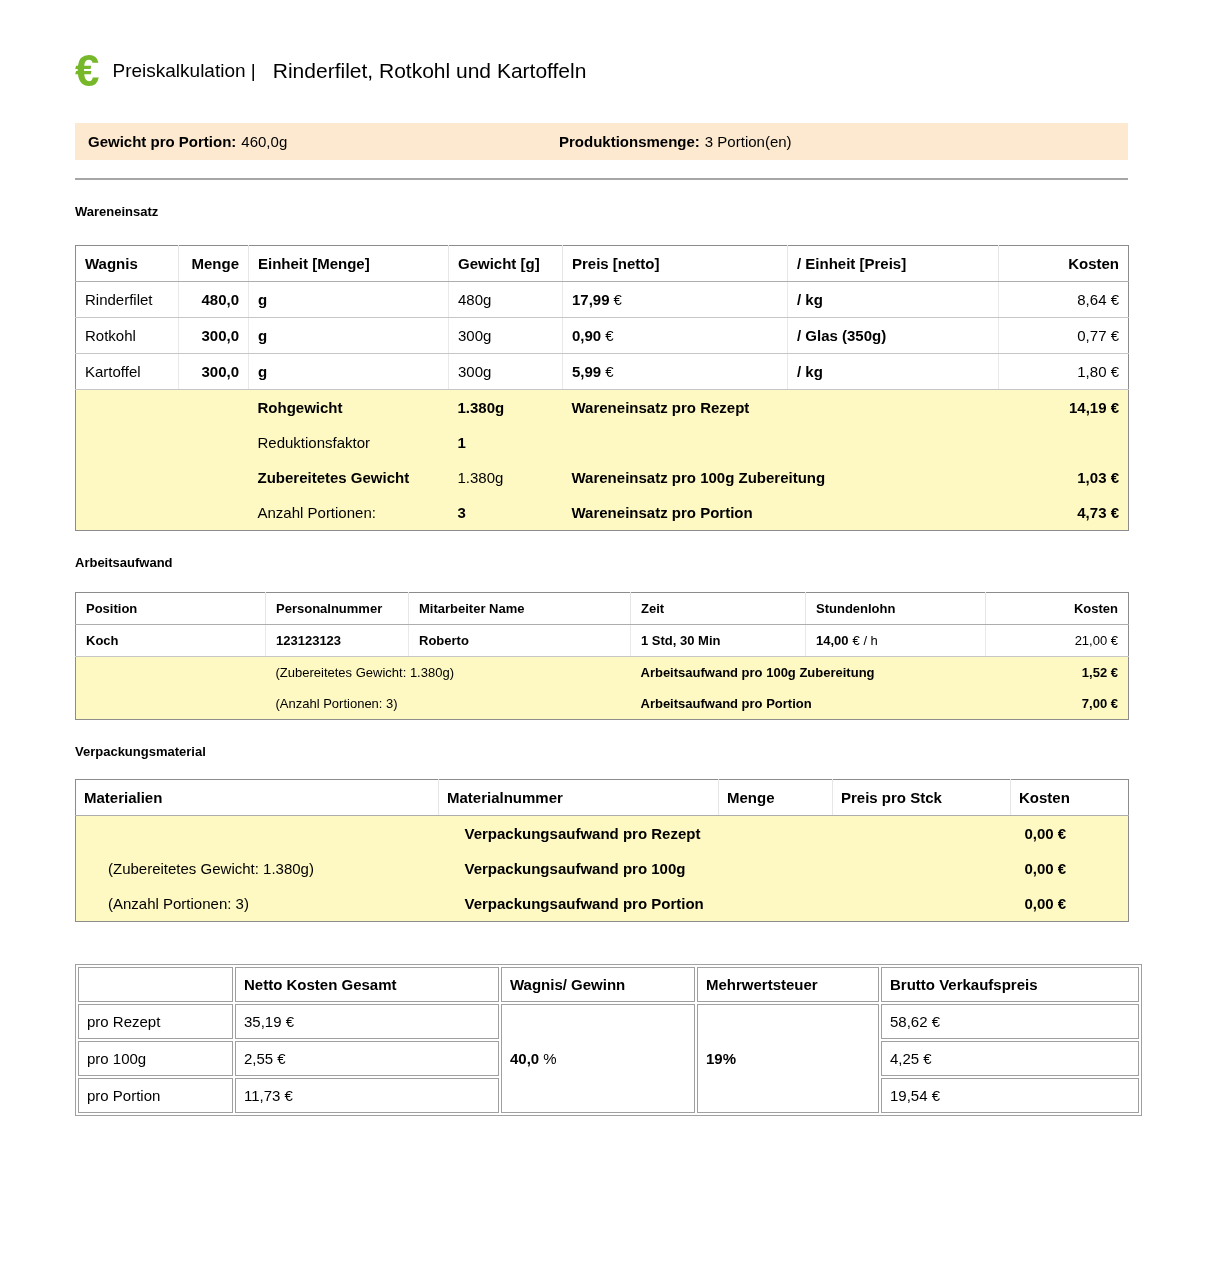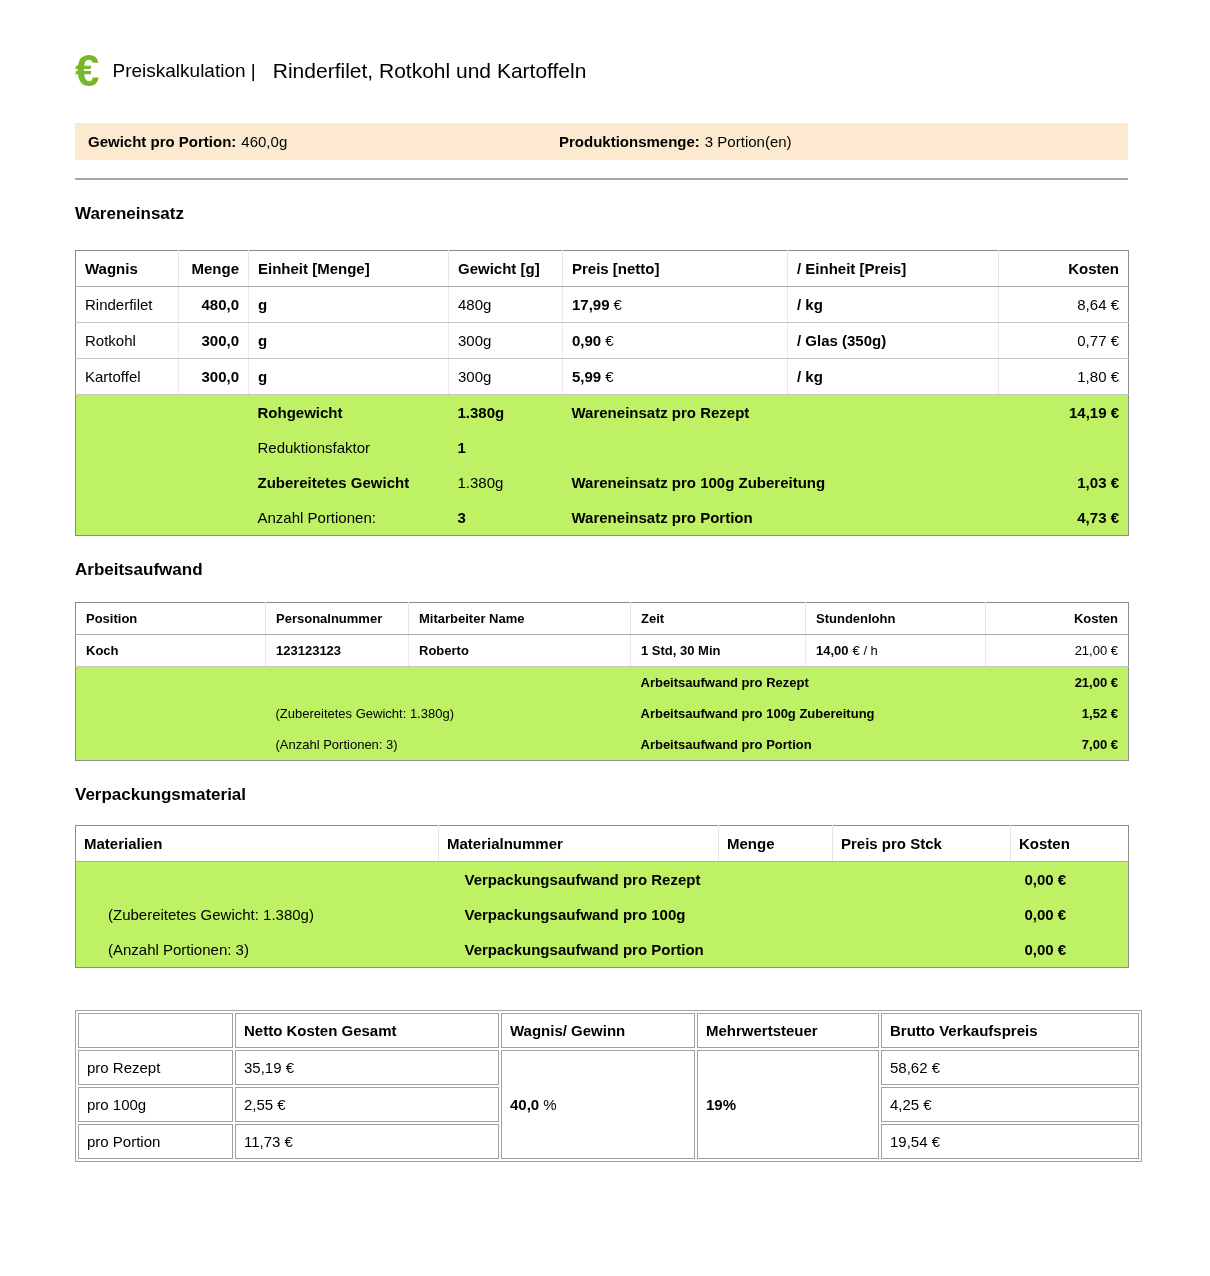--- a/index.html
+++ b/index.html
@@ -16,30 +16,30 @@
   .title-recipe { font-size:21px; margin-left:17px; }
 
   
   .info-bar { position:relative; background:#fce9cf; height:37px; display:flex; align-items:center;
               font-size:15px; padding-left:13px; box-sizing:border-box; }
   .info-right { position:absolute; left:484px; }
   .lbl-b { font-weight:700; margin-right:5px; }
 
   .divider { border:none; border-top:2px solid #a6a6a6; margin:18px 0 0 0; }
 
-  h2.section { font-size:17px; font-weight:700; margin:24px 0 0 0; }
+  h2.section { font-size:13px; font-weight:700; margin:24px 0 0 0; }
 
   table { border-collapse:collapse; width:1053px; table-layout:fixed; }
   table.bordered { border:1px solid #8c8c8c; }
   th, td { overflow:hidden; white-space:nowrap; text-align:left; font-weight:400; }
   th { font-weight:700; }
   .b { font-weight:700; }
   .ta-r { text-align:right; }
   .cur { font-weight:400; margin-left:4px; }
-  tr.orange td { background:#bef264; border:0; }
+  tr.orange td { background:#fef9c3; border:0; }
 
   
   .t-ware { margin-top:26px; font-size:15px; }
   .t-ware th, .t-ware td { padding:9px 9px; }
   .t-ware thead th { border-bottom:1px solid #adadad; border-right:1px solid #e6e6e6; }
   .t-ware thead th:last-child { border-right:0; }
   .t-ware tr.white td { border-bottom:1px solid #c6c6c6; border-right:1px solid #e9e9e9; }
   .t-ware tr.white td:last-child { border-right:0; }
 
   
@@ -196,26 +196,20 @@
         <tr class="white">
           <td class="b">Koch</td>
           <td class="b">123123123</td>
           <td class="b">Roberto</td>
           <td class="b">1 Std, 30 Min</td>
           <td><span class="b">14,00</span><span class="cur">€ / h</span></td>
           <td class="ta-r">21,00 €</td>
         </tr>
         <tr class="orange">
           <td></td>
-          <td colspan="2"></td>
-          <td class="b" colspan="2">Arbeitsaufwand pro Rezept</td>
-          <td class="ta-r b">21,00 €</td>
-        </tr>
-        <tr class="orange">
-          <td></td>
           <td colspan="2">(Zubereitetes Gewicht: 1.380g)</td>
           <td class="b" colspan="2">Arbeitsaufwand pro 100g Zubereitung</td>
           <td class="ta-r b">1,52 €</td>
         </tr>
         <tr class="orange">
           <td></td>
           <td colspan="2">(Anzahl Portionen: 3)</td>
           <td class="b" colspan="2">Arbeitsaufwand pro Portion</td>
           <td class="ta-r b">7,00 €</td>
         </tr>

